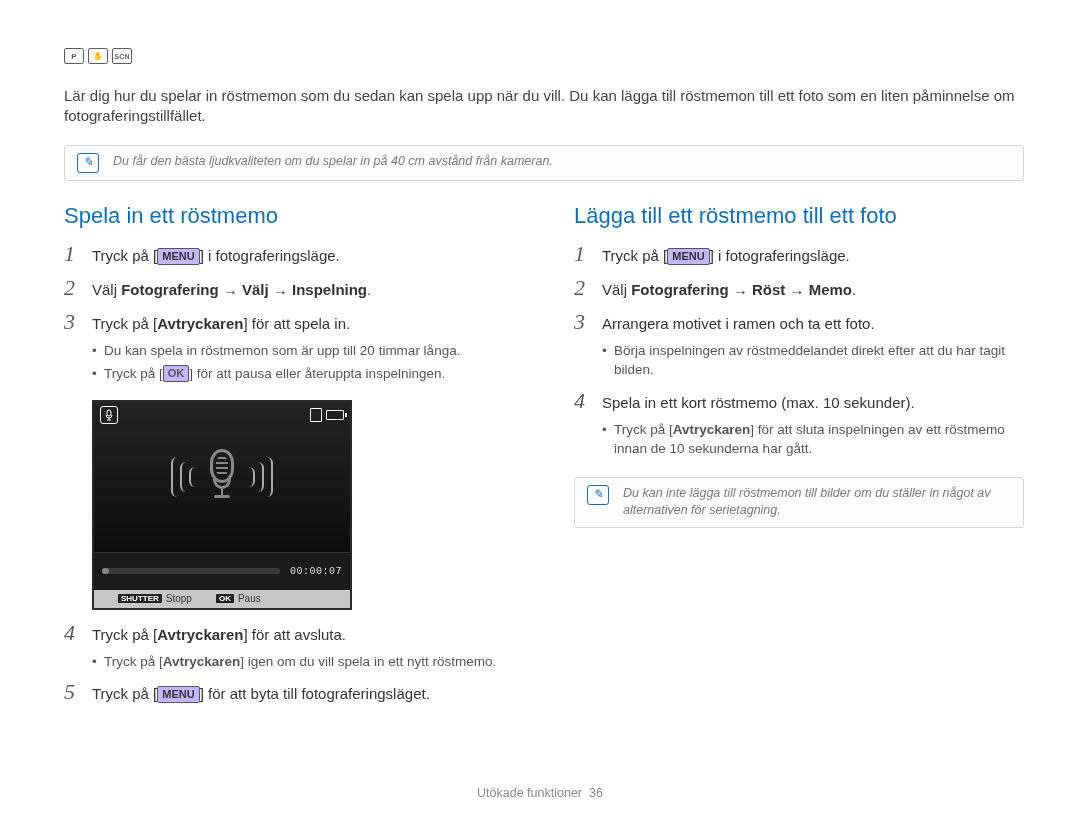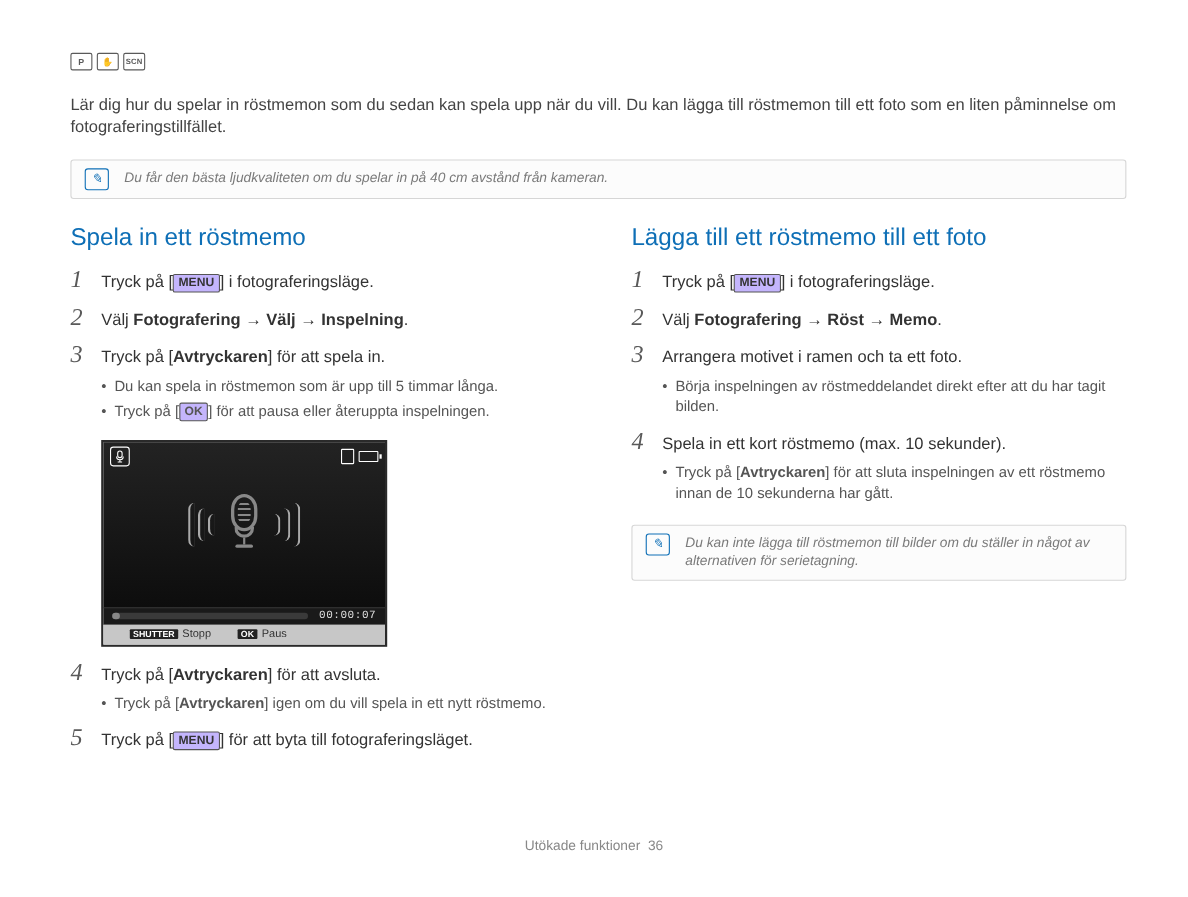--- a/index.html
+++ b/index.html
@@ -219,21 +219,21 @@
   }
   .soundwave .arc {
     width: 6px; border: 2px solid #aaa;
     border-left: none; border-top: none; border-bottom: none;
   }
   .soundwave.left { transform: scaleX(-1); }
   .soundwave .a1 { height: 20px; border-radius: 0 12px 12px 0; }
   .soundwave .a2 { height: 30px; border-radius: 0 16px 16px 0; }
   .soundwave .a3 { height: 40px; border-radius: 0 20px 20px 0; }
   .lcd-progress {
-    height: 16px;
+    height: 38px;
     background: #1a1a1a;
     border-top: 1px solid #333;
     display: flex;
     align-items: center;
     padding: 0 8px;
     justify-content: space-between;
   }
   .prog-bar {
     flex: 1;
     height: 6px;
@@ -274,21 +274,21 @@
     font-size: 8px;
     border-radius: 1px;
     font-weight: bold;
   }
   .note-box-inline {
     margin-top: 18px;
     margin-left: 0;
   }
   .footer {
     position: absolute;
-    bottom: 39px;
+    bottom: 15px;
     left: 0; right: 0;
     text-align: center;
     font-size: 12.5px;
     color: #888;
   }
   b { font-weight: bold; }
 </style>
 </head>
 <body>
 
@@ -326,21 +326,21 @@
       </span>
     </div>
 
     <div class="step">
       <span class="step-num">3</span>
       <span class="step-body">
         <span>Tryck på [</span><b>Avtryckaren</b><span>] för att spela in.</span>
       </span>
     </div>
     <ul class="bullets">
-      <li>Du kan spela in röstmemon som är upp till 5 timmar långa.</li>
+      <li>Du kan spela in röstmemon som är upp till 20 timmar långa.</li>
       <li>Tryck på [<span class="kbd">OK</span>] för att pausa eller återuppta inspelningen.</li>
     </ul>
 
     <div class="camera-lcd">
       <div class="lcd-top">
         <div class="lcd-topbar">
           <span class="lcd-topleft">
             <svg width="10" height="12" viewBox="0 0 10 12">
                 <rect x="3" y="1" width="4" height="6" rx="2" fill="none" stroke="#fff" stroke-width="1"></rect>
                 <path d="M2 6 a3 3 0 0 0 6 0 M5 9 v2 M3 11 h4" stroke="#fff" stroke-width="1" fill="none"></path>

